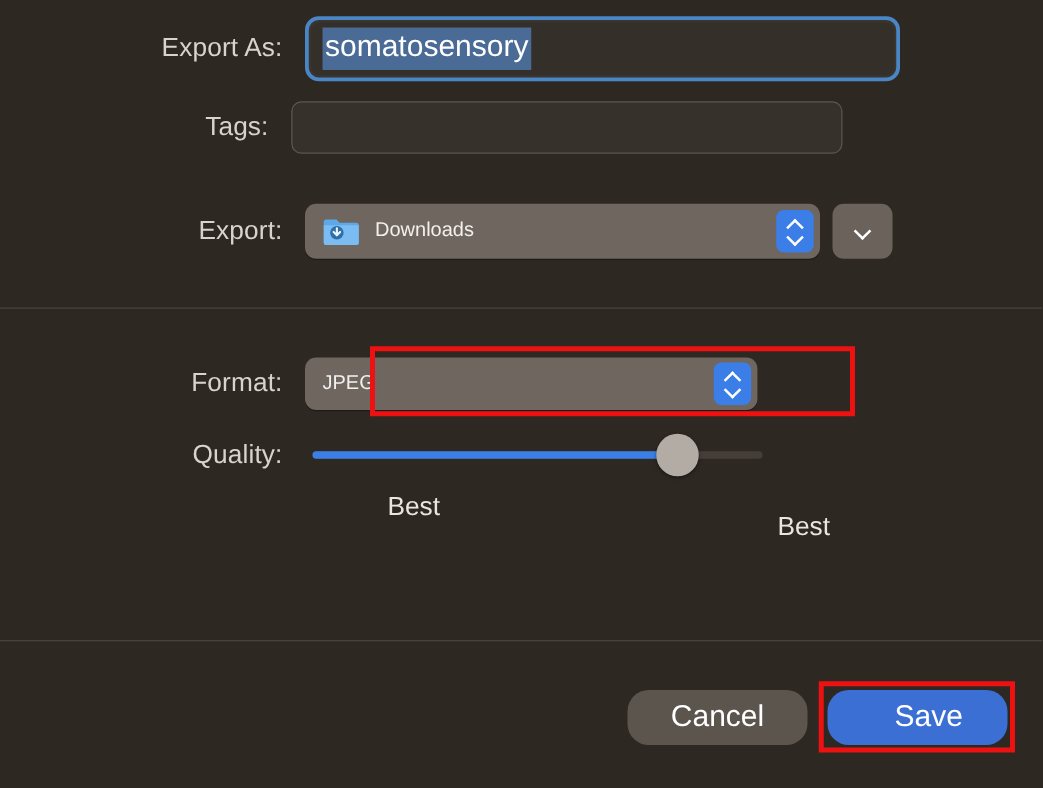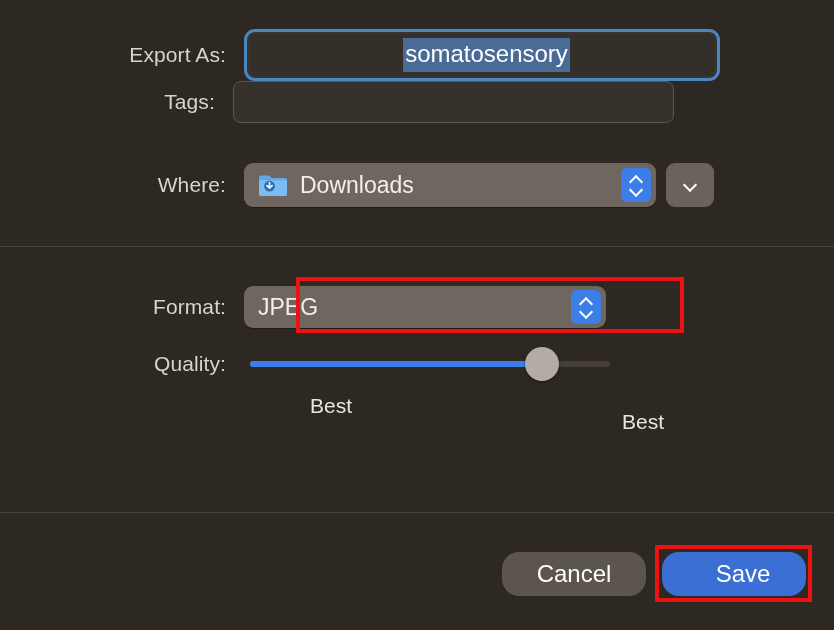--- a/index.html
+++ b/index.html
@@ -30,21 +30,21 @@
   }
   .field-label {
     font-size: 21px;
     color: #d8d3ce;
     text-align: right;
     letter-spacing: 0.1px;
     white-space: nowrap;
   }
 
   
-  #row-export-as { left: 0; top: 28px; width: 802px; height: 54px; }
+  #row-export-as { left: 0; top: 12px; width: 802px; height: 54px; }
   #row-tags      { left: 0; top: 78px; width: 674px; height: 48px; }
   #row-where     { left: 0; top: 160px; width: 834px; height: 50px; }
 
   .lbl-col {
     width: 226px;
     padding-right: 0;
     box-sizing: border-box;
   }
 
   
@@ -65,21 +65,20 @@
   .namefield-inner {
     position: absolute;
     left: 5px; top: 5px; right: 5px; bottom: 5px;
     border-radius: 7px;
     background: #352f29;
     display: flex;
     align-items: center;
     padding-left: 9px;
     box-sizing: border-box;
     overflow: hidden;
-    justify-content: center;
   }
   .sel-text {
     background: #4a6b96;
     color: #ffffff;
     font-size: 24px;
     line-height: 1.28;
     padding: 1px 2px 2px 2px;
     white-space: nowrap;
   }
 
@@ -98,21 +97,21 @@
   .popup {
     position: relative;
     background: #6e665f;
     border-radius: 9px;
     display: flex;
     align-items: center;
     box-sizing: border-box;
     box-shadow: 0 1px 0 rgba(0,0,0,0.35);
   }
   .popup-label {
-    font-size: 23px;
+    font-size: 16px;
     color: #f2efec;
     white-space: nowrap;
   }
   .stepper {
     position: absolute;
     right: 5px;
     top: 50%;
     transform: translateY(-50%);
     width: 30px;
     height: 34px;
@@ -311,21 +310,21 @@
       </div>
     </div>
   </div>
 
   <div class="row" id="row-tags">
     <div class="field-label lbl-col">Tags:</div>
     <div class="tagsfield" placeholder=""></div>
   </div>
 
   <div class="row" id="row-where">
-    <div class="field-label lbl-col">Where:</div>
+    <div class="field-label lbl-col">Export:</div>
 
     <div class="popup" id="where-popup">
       <span class="folder-icon">
         <svg width="30" height="24" viewBox="0 0 30 24">
           <path d="M1 4.5a2 2 0 0 1 2-2h8.2l2.4 2.6H27a2 2 0 0 1 2 2V21a2 2 0 0 1-2 2H3a2 2 0 0 1-2-2z" fill="#5fa8e8"></path>
           <path d="M1 7.2h28V21a2 2 0 0 1-2 2H3a2 2 0 0 1-2-2z" fill="#7bbdf2"></path>
           <circle cx="11.5" cy="13.2" r="5.4" fill="#2f6fa8"></circle>
           <path d="M11.5 9.6v5.2M8.9 12.6l2.6 2.6 2.6-2.6" stroke="#eaf4ff" stroke-width="1.7" fill="none" stroke-linecap="round" stroke-linejoin="round"></path>
         </svg>
       </span>

